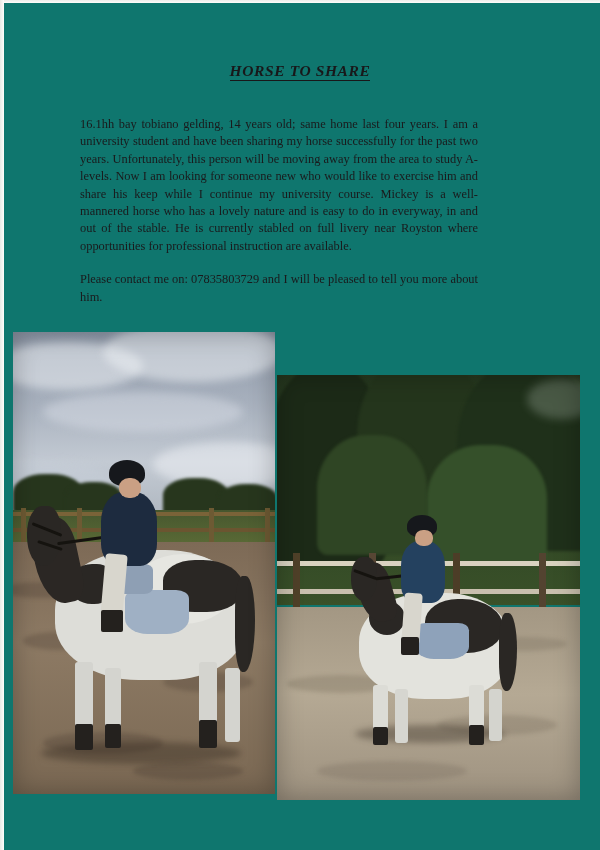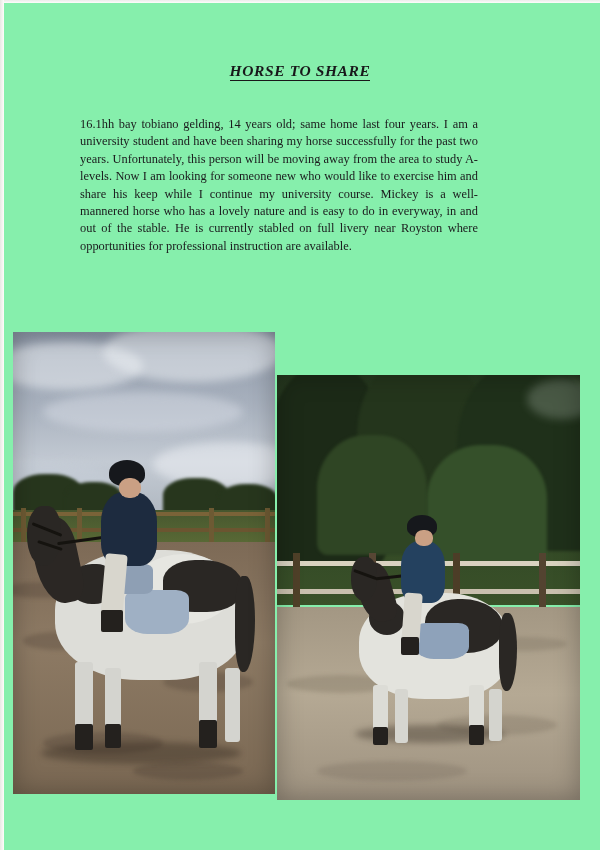--- a/index.html
+++ b/index.html
@@ -11,21 +11,21 @@
     height: 850px;
     background: #ffffff;
     font-family: "Liberation Serif", serif;
     overflow: hidden;
     position: relative;
   }
   .page {
     position: relative;
     width: 600px;
     height: 850px;
-    background: #86efac;
+    background: #0f766e;
   }
   
   .scan-edge-left {
     position: absolute;
     left: 0; top: 0;
     width: 4px; height: 850px;
     background: linear-gradient(to right, #e8e8e4, #fdfdfb);
   }
   .scan-edge-top {
     position: absolute;
@@ -198,20 +198,21 @@
 <div class="page">
   <div class="scan-edge-top"></div>
   <div class="scan-edge-left"></div>
 
   <div class="title">
     <span>HORSE TO SHARE</span>
   </div>
 
   <div class="body-text">
     <p>16.1hh bay tobiano gelding, 14 years old; same home last four years. I am a university student and have been sharing my horse successfully for the past two years. Unfortunately, this person will be moving away from the area to study A-levels. Now I am looking for someone new who would like to exercise him and share his keep while I continue my university course. Mickey is a well-mannered horse who has a lovely nature and is easy to do in everyway, in and out of the stable. He is currently stabled on full livery near Royston where opportunities for professional instruction are available.</p>
+    <p>Please contact me on: 07835803729 and I will be pleased to tell you more about him.</p>
   </div>
 
   <div class="photo" id="photo-left">
 
     <div class="ph-sky" style="height:200px;"></div>
     <div class="ph-clouds" style="left:-20px; top:10px; width:150px; height:48px;"></div>
     <div class="ph-clouds" style="left:90px; top:-10px; width:180px; height:60px;"></div>
     <div class="ph-clouds" style="left:30px; top:60px; width:200px; height:40px; background:rgba(220,225,232,0.45);"></div>
     <div class="ph-clouds" style="left:140px; top:110px; width:150px; height:45px; background:rgba(242,244,247,0.5);"></div>
     <div class="ph-clouds" style="left:-30px; top:130px; width:130px; height:36px; background:rgba(200,208,218,0.5);"></div>

